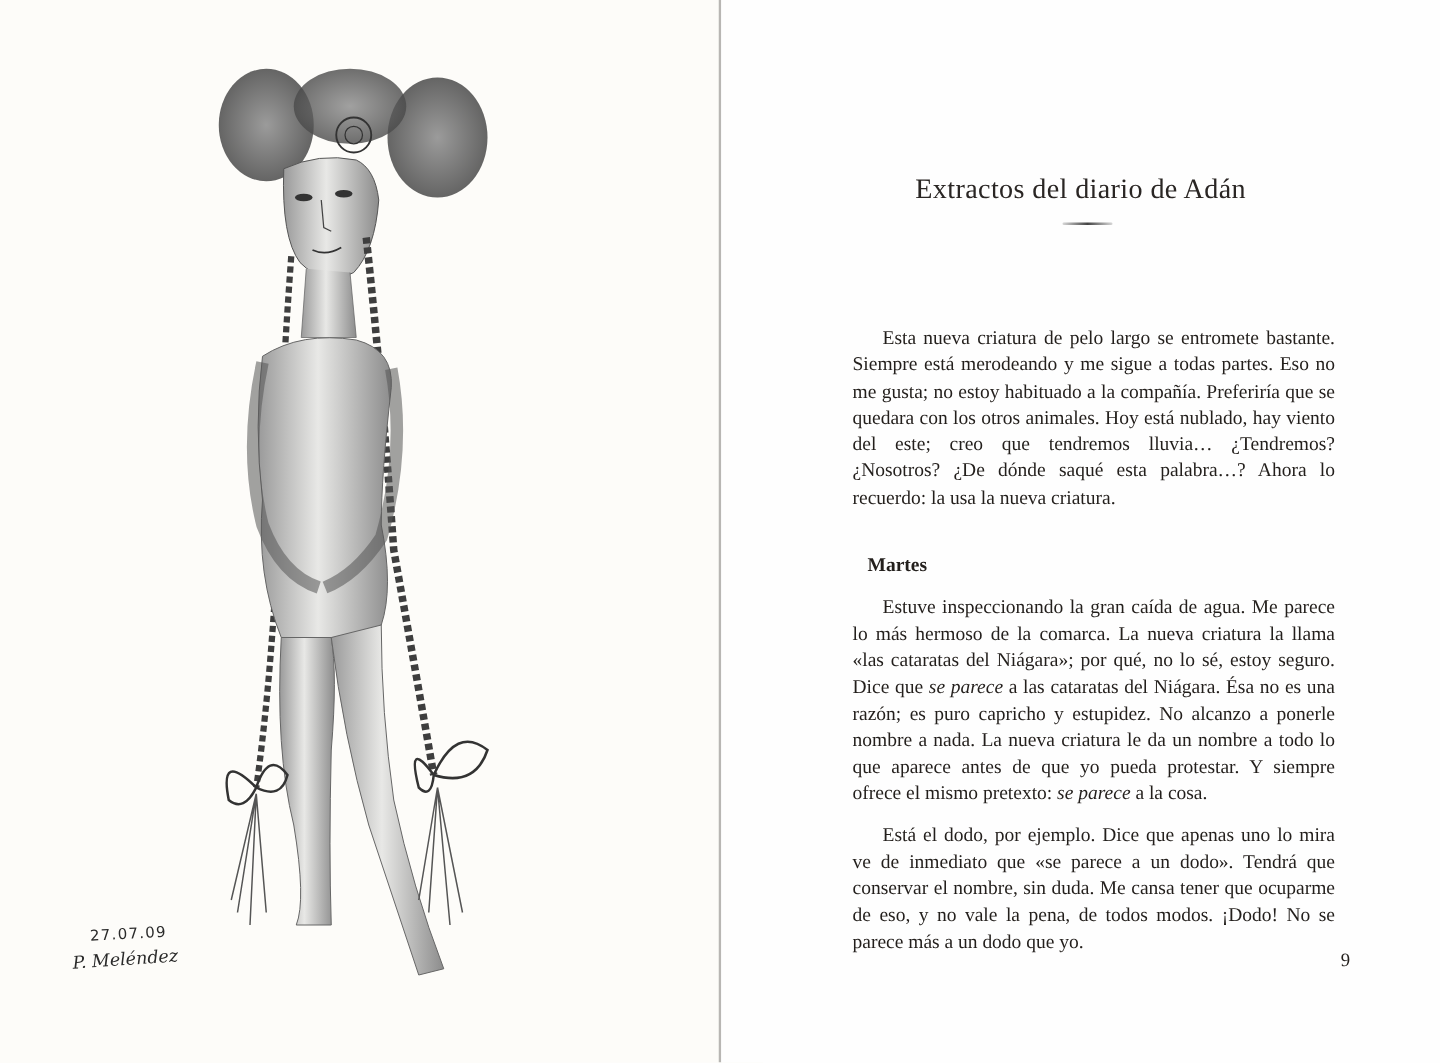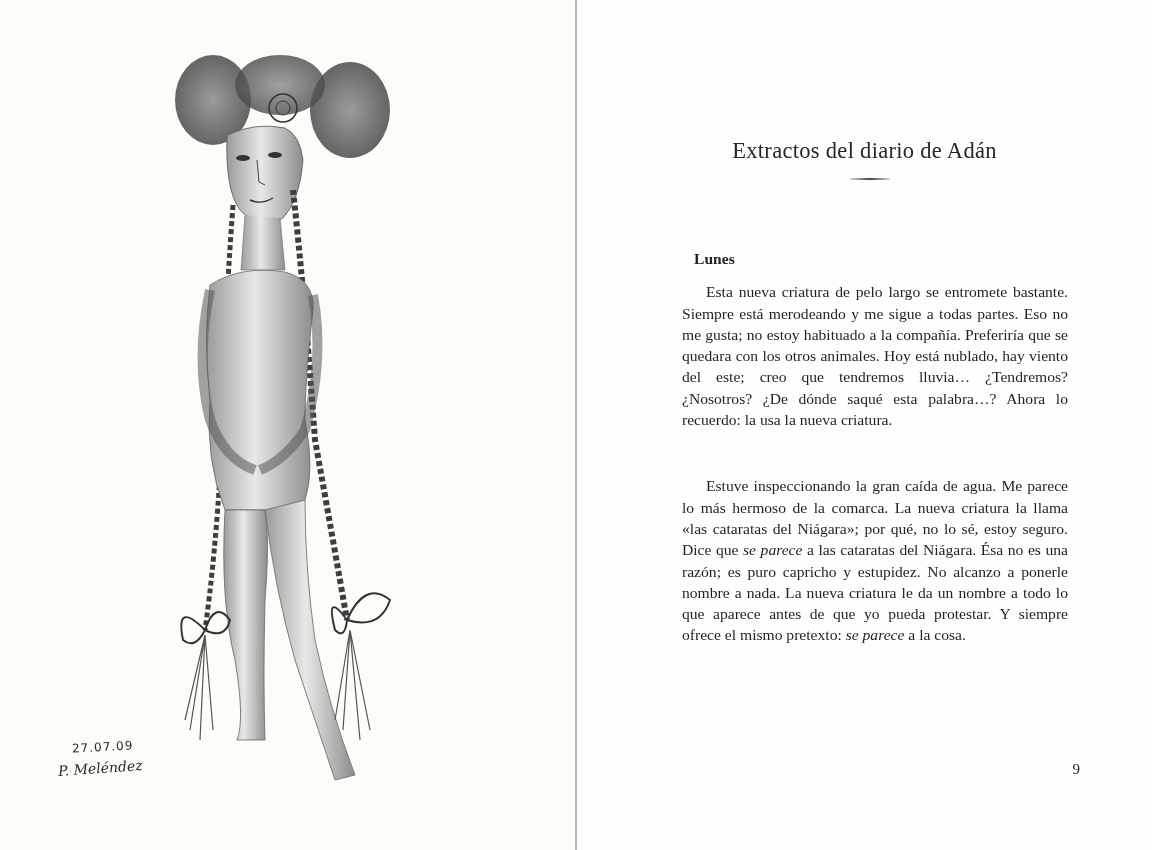--- a/index.html
+++ b/index.html
@@ -71,20 +71,21 @@
   <div class="sig-name">P. Meléndez</div>
 </div>
 
 <div class="gutter"></div>
 
 <div class="page-right">
   <div class="title">Extractos del diario de Adán</div>
   <div class="title-rule"></div>
 
   <div class="text-block">
-    <p class="heading">Lunes</p>
     <p>Esta nueva criatura de pelo largo se entromete bastante. Siempre está merodeando y me sigue a todas partes. Eso no me gusta; no estoy habituado a la compañía. Preferiría que se quedara con los otros animales. Hoy está nublado, hay viento del este; creo que tendremos lluvia… ¿Tendremos? ¿Nosotros? ¿De dónde saqué esta palabra…? Ahora lo recuerdo: la usa la nueva criatura.</p>
     <div class="section-gap"></div>
+    <p class="heading">Martes</p>
     <p><span>Estuve inspeccionando la gran caída de agua. Me parece lo más hermoso de la comarca. La nueva criatura la llama «las cataratas del Niágara»; por qué, no lo sé, estoy seguro. Dice que </span><i>se parece</i><span> a las cataratas del Niágara. Ésa no es una razón; es puro capricho y estupidez. No alcanzo a ponerle nombre a nada. La nueva criatura le da un nombre a todo lo que aparece antes de que yo pueda protestar. Y siempre ofrece el mismo pretexto: </span><i>se parece</i><span> a la cosa.</span></p>
+    <p>Está el dodo, por ejemplo. Dice que apenas uno lo mira ve de inmediato que «se parece a un dodo». Tendrá que conservar el nombre, sin duda. Me cansa tener que ocuparme de eso, y no vale la pena, de todos modos. ¡Dodo! No se parece más a un dodo que yo.</p>
   </div>
 
   <div class="page-number">9</div>
 </div>
 
 </body></html>

